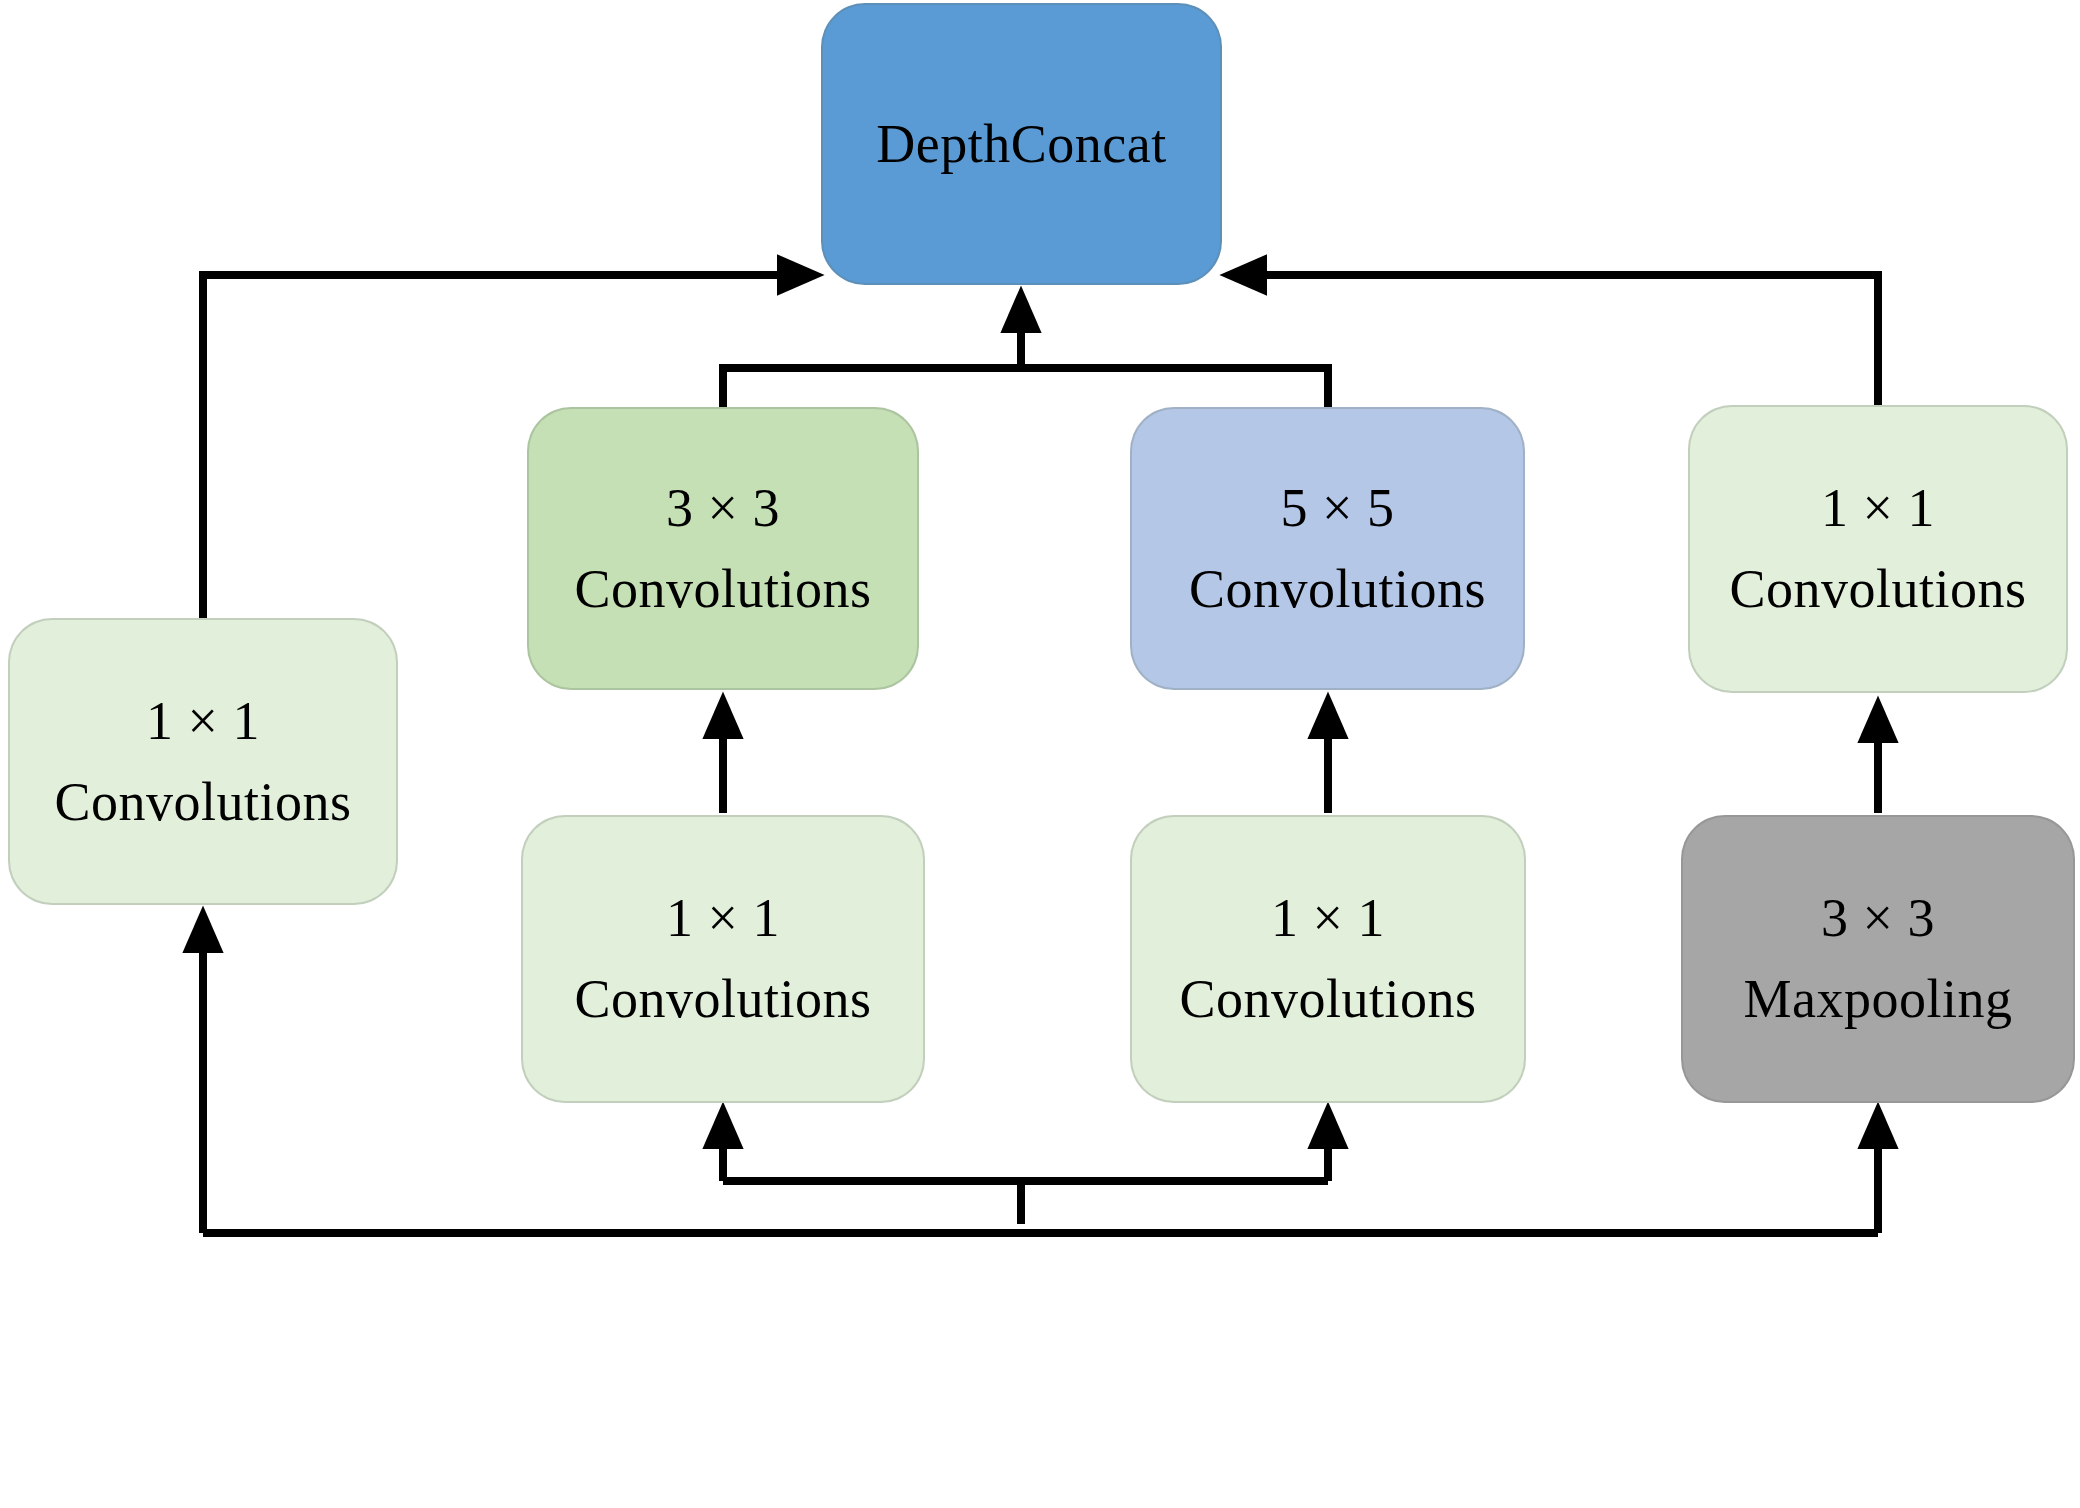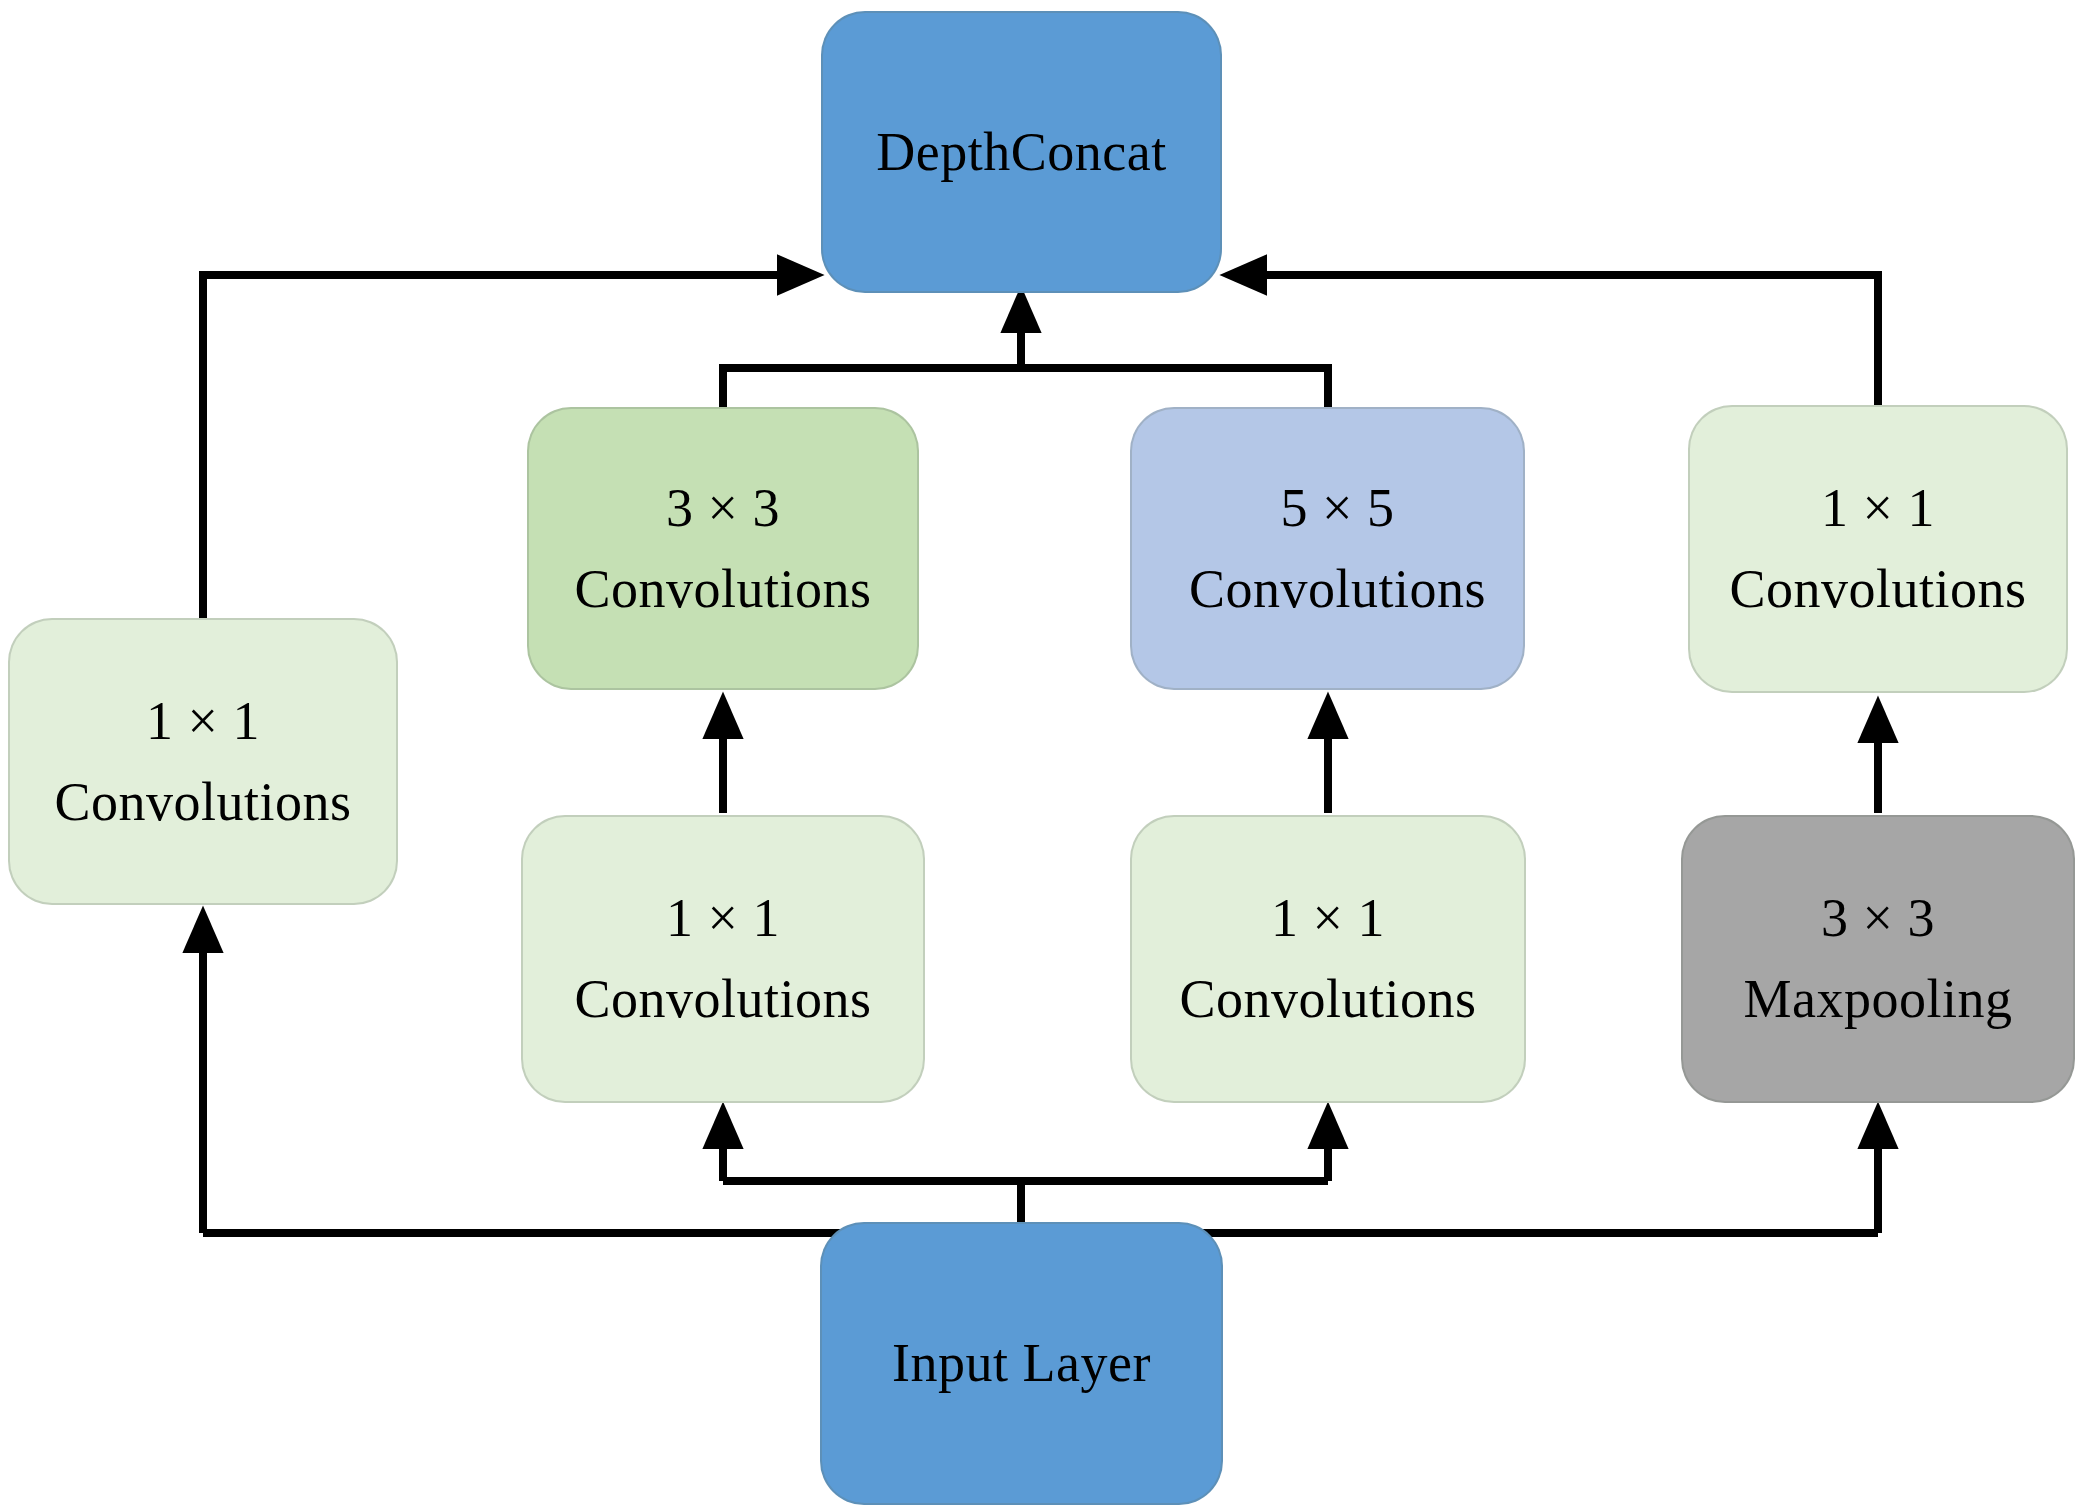--- a/index.html
+++ b/index.html
@@ -41,21 +41,21 @@
     align-items: center;
     justify-content: center;
     text-align: center;
     color: #000000;
     font-size: 54px;
     line-height: 1.5;
     letter-spacing: 0.5px;
   }
   .node .lbl { display: block; white-space: nowrap; }
 
-  #n-depthconcat      { left: 821px;  top: 11px;    width: 401px; height: 282px; }
+  #n-depthconcat      { left: 821px;  top: 3px;    width: 401px; height: 282px; }
   #n-conv3x3          { left: 527px;  top: 407px;  width: 392px; height: 283px; }
   #n-conv5x5          { left: 1130px; top: 407px;  width: 395px; height: 283px; }
   #n-conv1x1-topright { left: 1688px; top: 405px;  width: 380px; height: 288px; }
   #n-conv1x1-left     { left: 8px;    top: 618px;  width: 390px; height: 287px; }
   #n-conv1x1-midleft  { left: 521px;  top: 815px;  width: 404px; height: 288px; }
   #n-conv1x1-midright { left: 1130px; top: 815px;  width: 396px; height: 288px; }
   #n-maxpool          { left: 1681px; top: 815px;  width: 394px; height: 288px; }
   #n-input            { left: 820px;  top: 1222px; width: 403px; height: 283px; }
 </style>
 </head>
@@ -123,17 +123,14 @@
   <div class="node" id="n-conv1x1-midright" style="background-color: rgb(226, 239, 218);">
     <span class="lbl">1 × 1</span>
     <span class="lbl">Convolutions</span>
   </div>
 
   <div class="node" id="n-maxpool" style="background-color: rgb(166, 166, 166);">
     <span class="lbl">3 × 3</span>
     <span class="lbl">Maxpooling</span>
   </div>
 
-  <div class="node" id="n-input" style="background-color: rgb(91, 155, 213);">
-    <span class="lbl">Input Layer</span>
-  </div>
 
 </div>
 
 </body></html>

